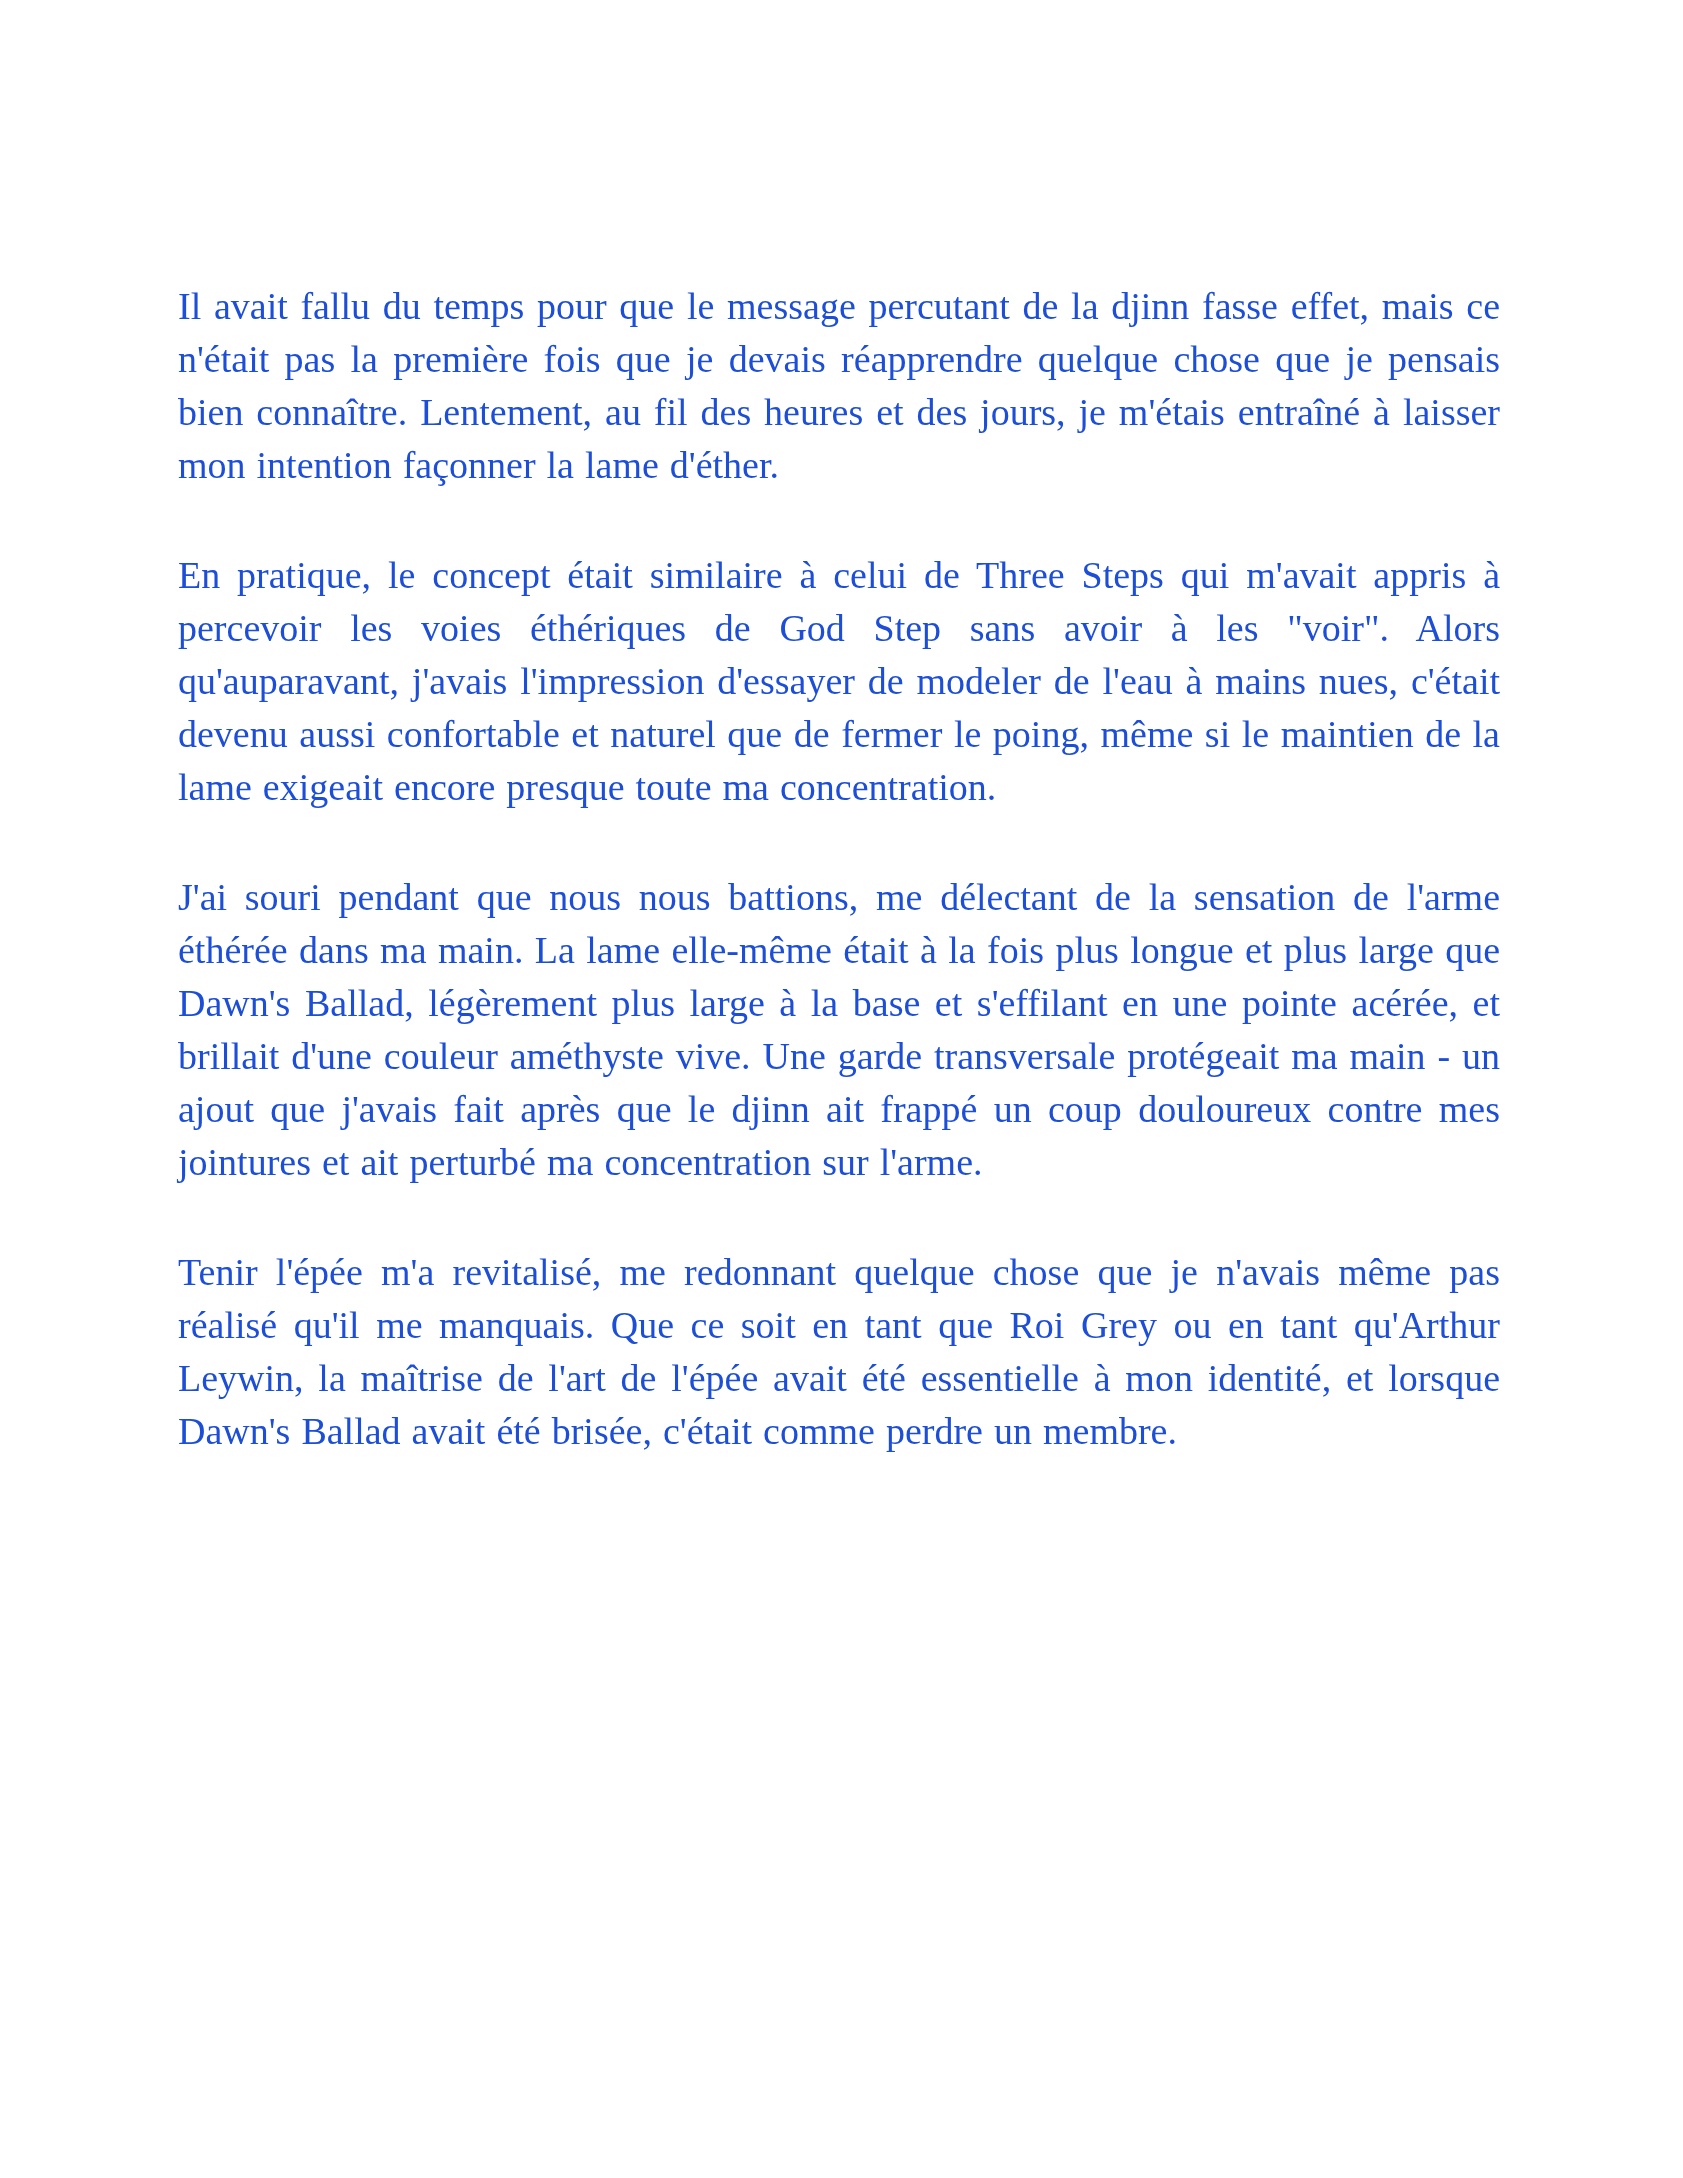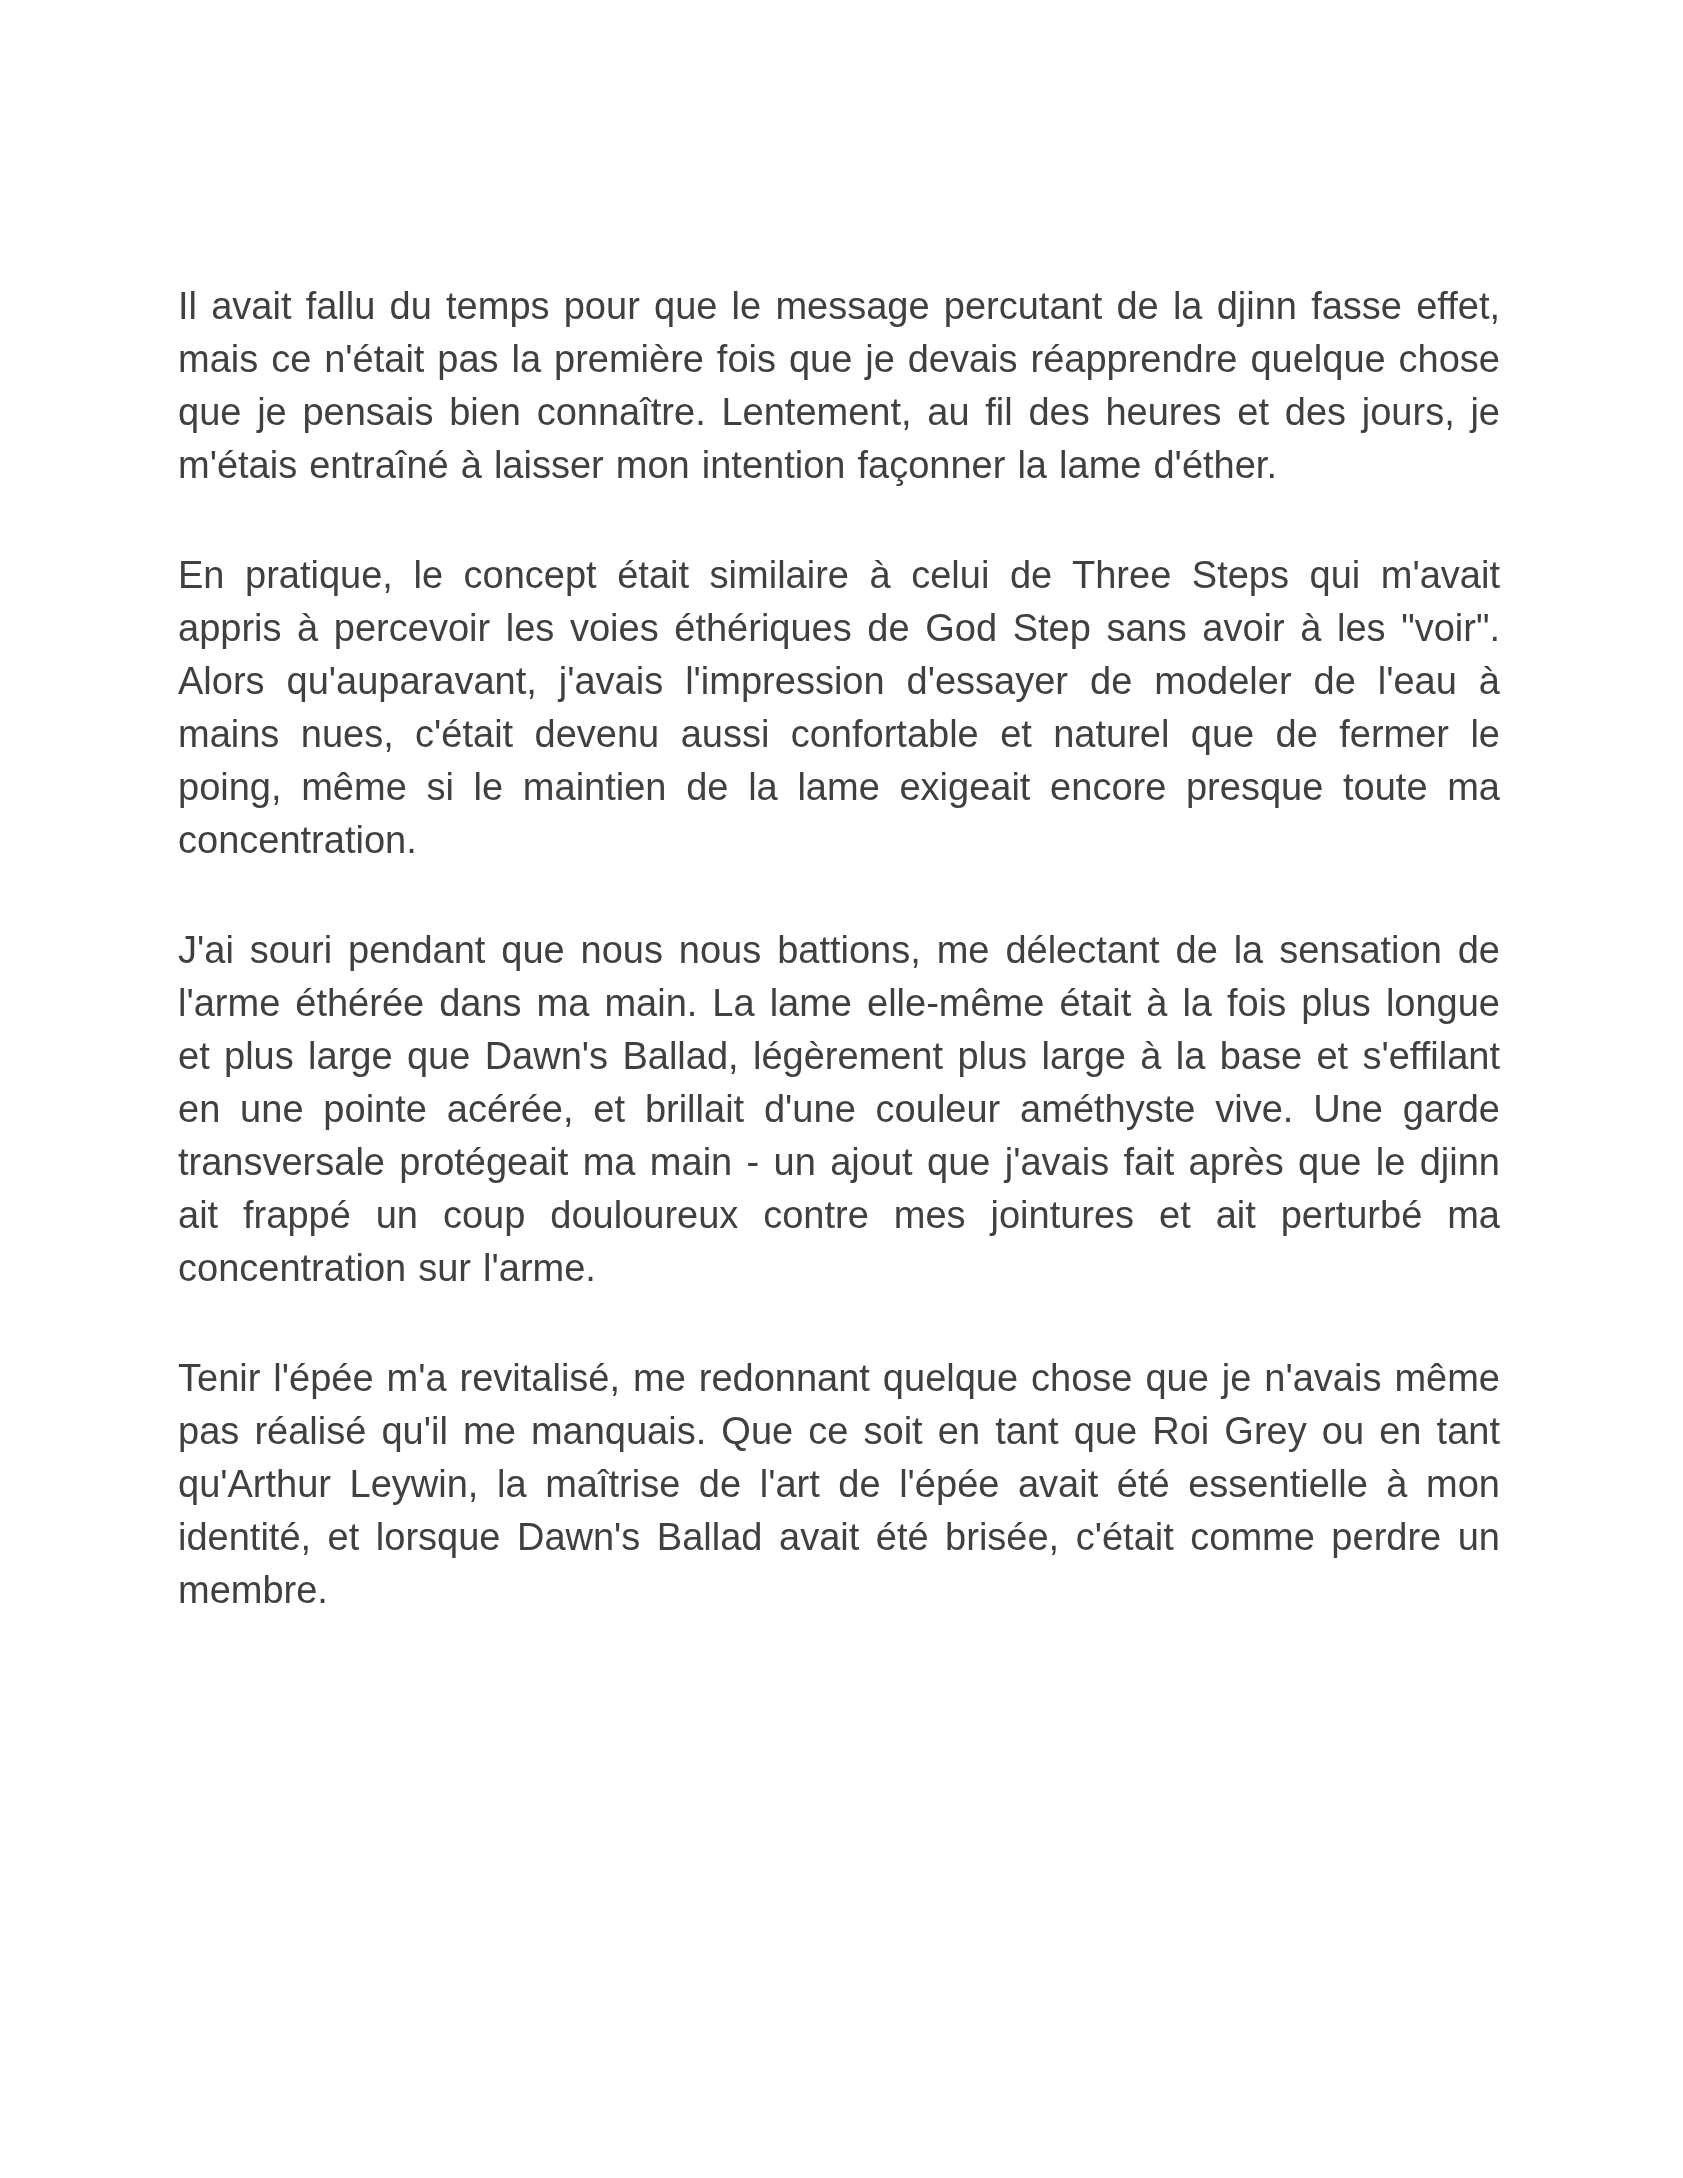--- a/index.html
+++ b/index.html
@@ -7,22 +7,22 @@
     margin: 0;
     padding: 0;
     background: #ffffff;
   }
   .page {
     position: relative;
     width: 1683px;
     height: 1683px;
     background: #ffffff;
     overflow: hidden;
-    font-family: Liberation Sans, sans-serif;
-    color: #404040;
+    font-family: Liberation Serif, serif;
+    color: #1d4ed8;
   }
   .content {
     position: absolute;
     left: 178px;
     top: 280px;
     width: 1322px;
   }
   .content p {
     margin: 0 0 57px 0;
     font-size: 38px;

